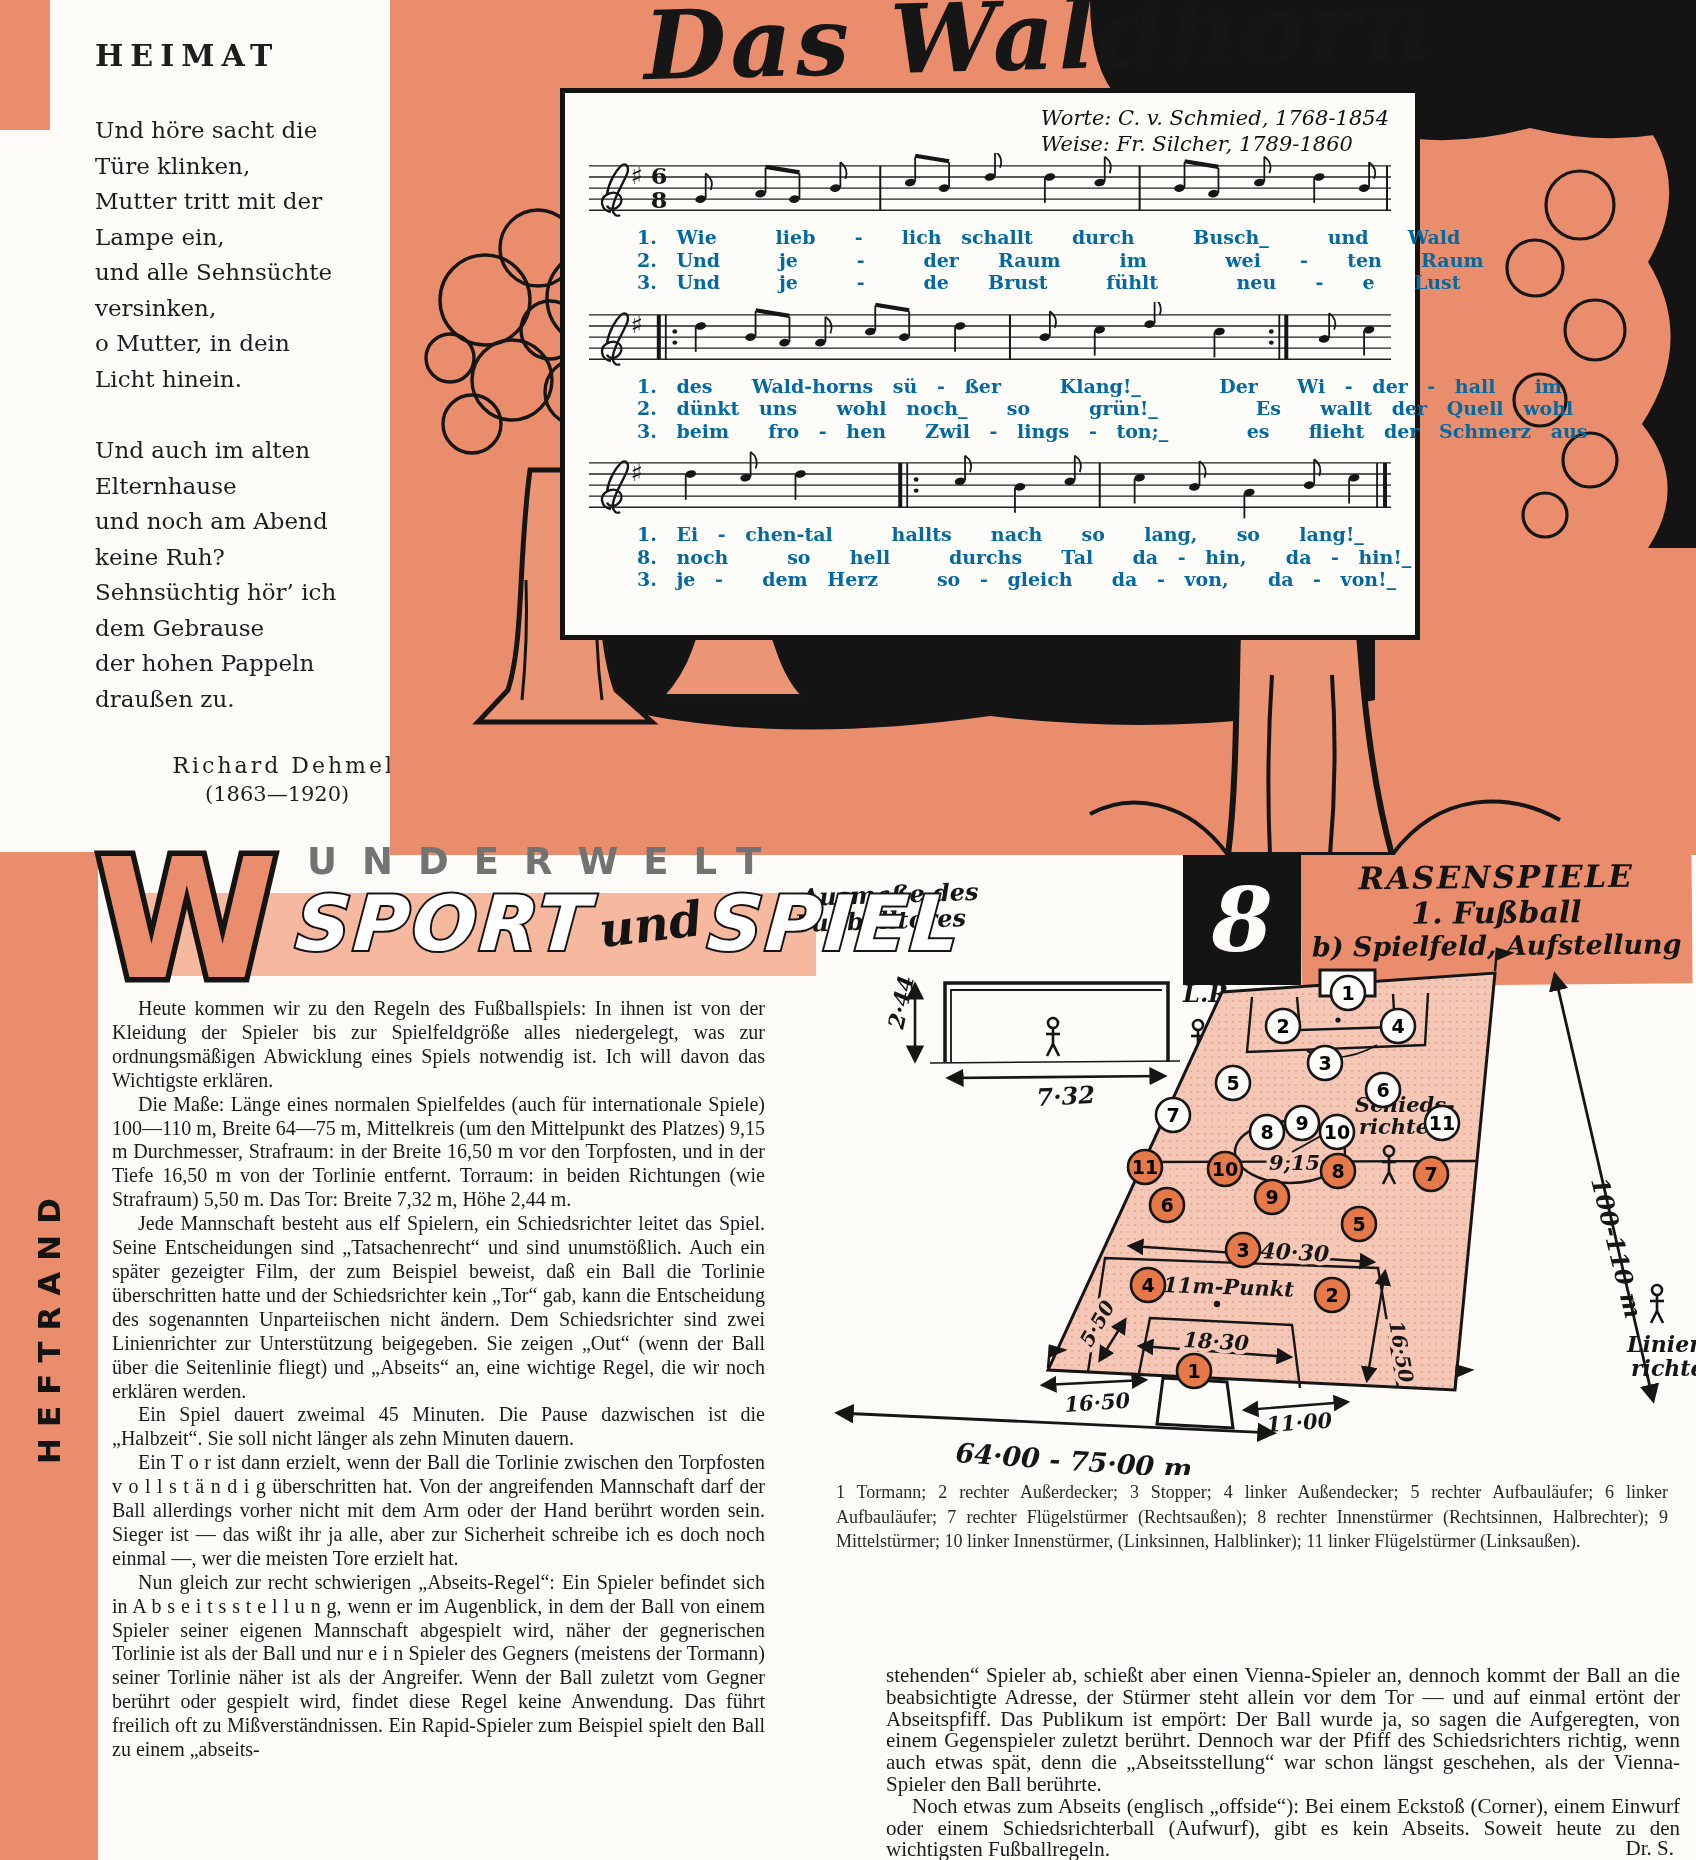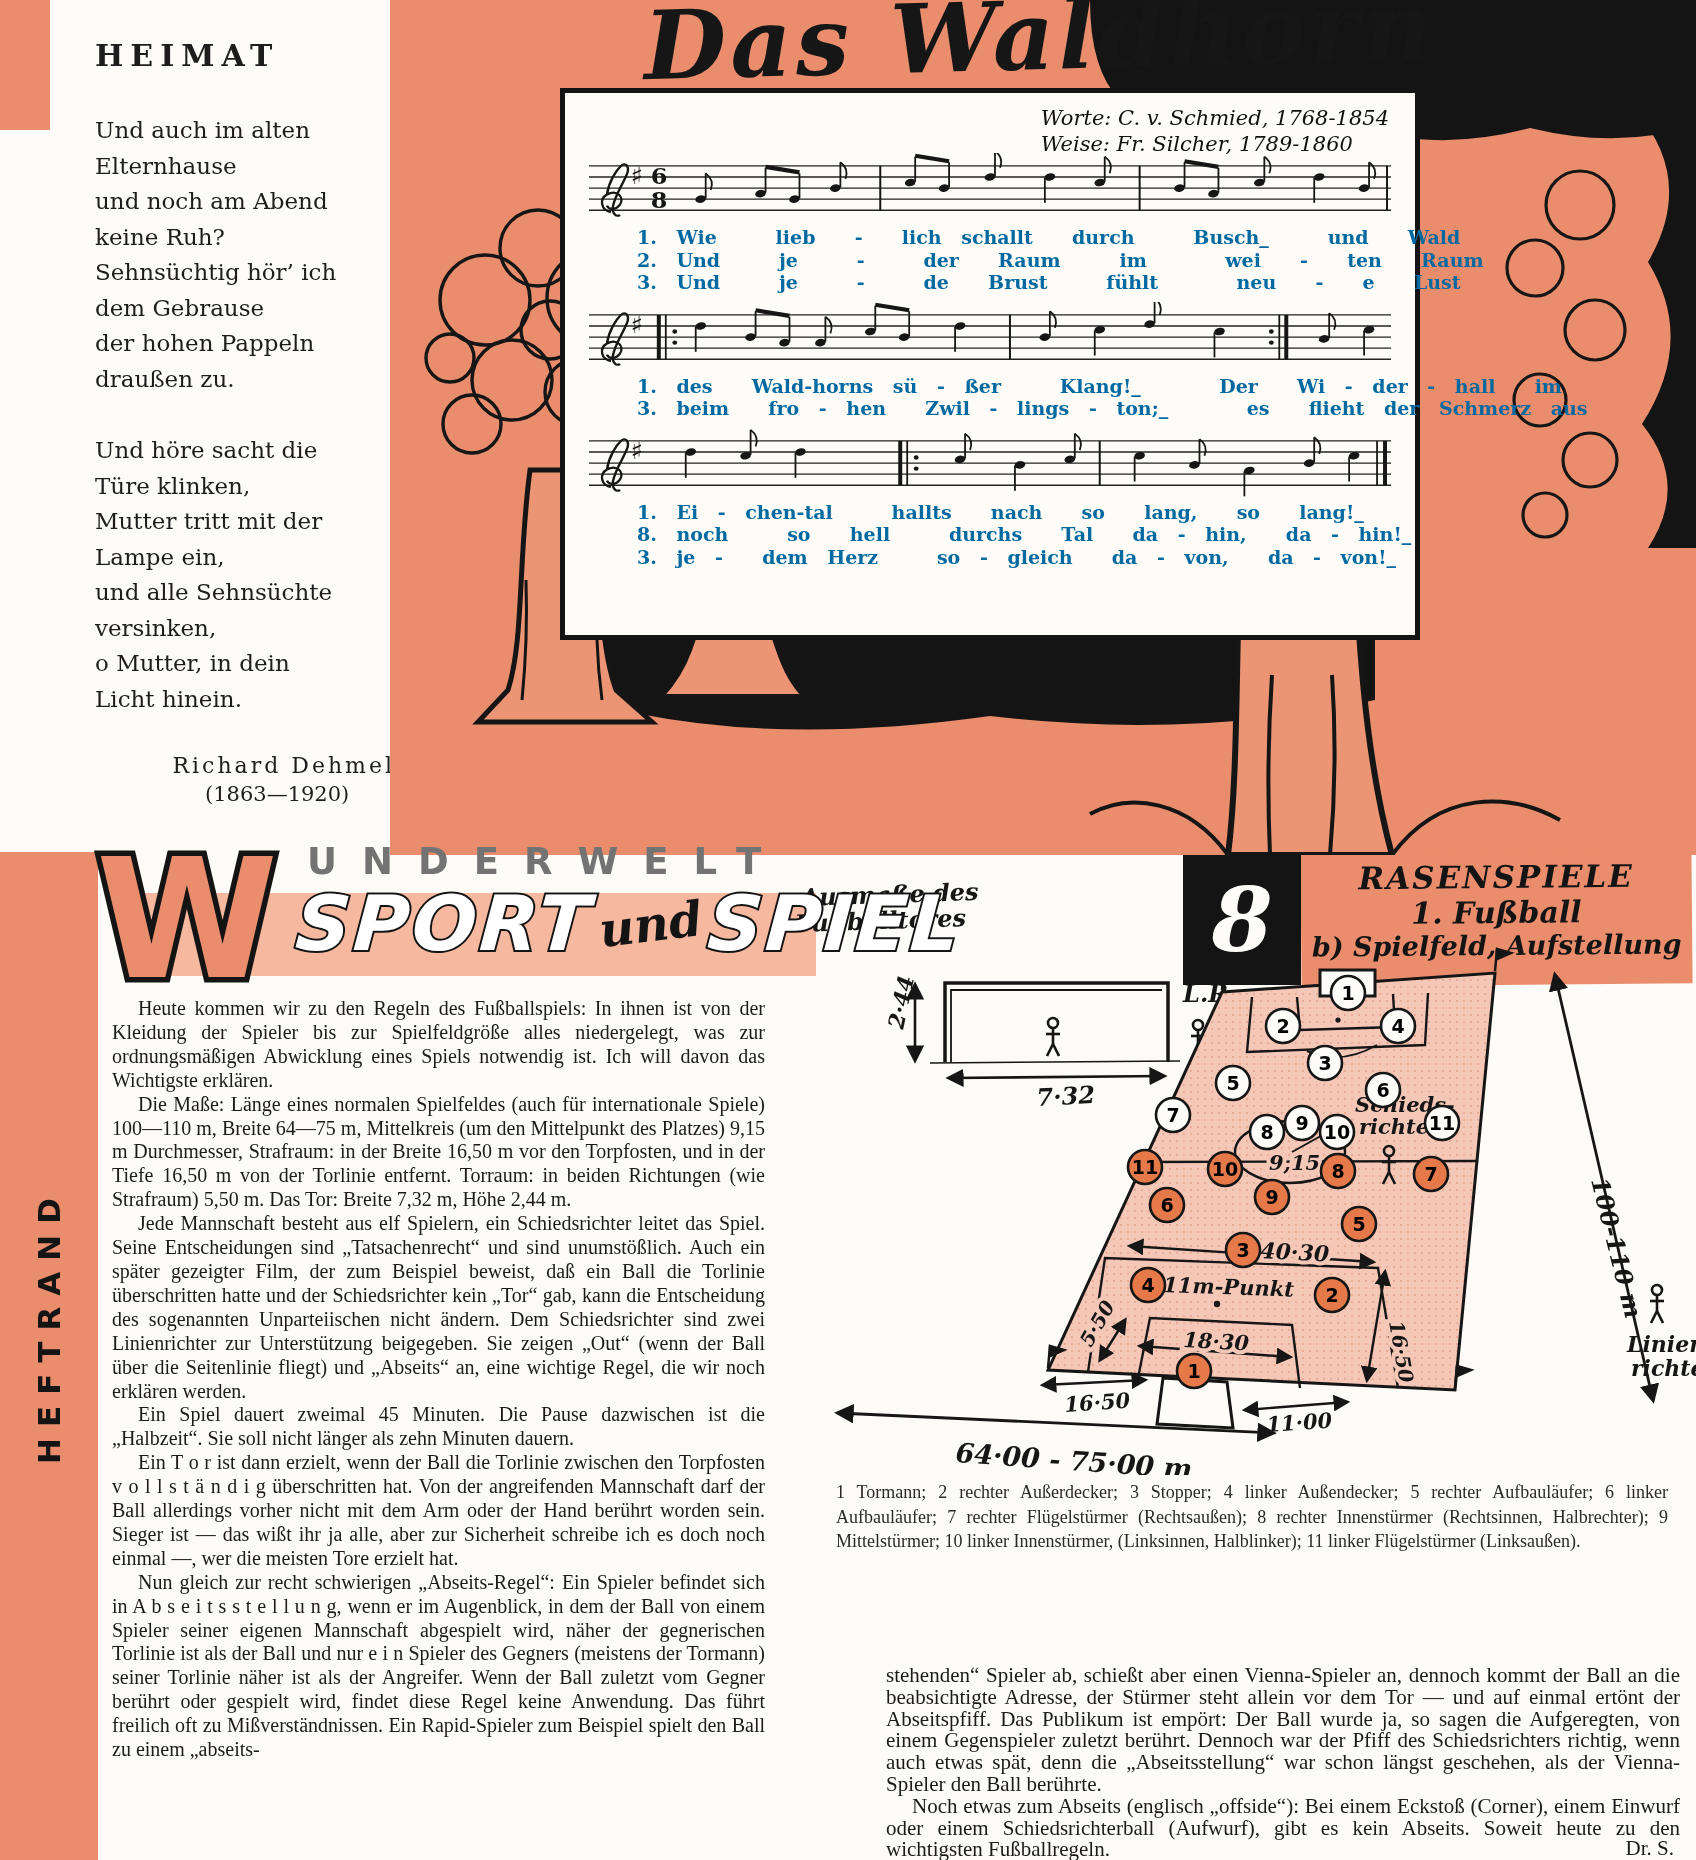--- a/index.html
+++ b/index.html
@@ -123,38 +123,38 @@
   </defs>
 </svg>
 
 <div class="page">
 
   <div class="abs corner-tab"></div>
 
   <section class="abs poem">
     <h1>HEIMAT</h1>
     <div class="stanza">
+      <div class="pline">Und höre sacht die</div>
+      <div class="pline">Türe klinken,</div>
+      <div class="pline">Mutter tritt mit der</div>
+      <div class="pline">Lampe ein,</div>
+      <div class="pline">und alle Sehnsüchte</div>
+      <div class="pline">versinken,</div>
+      <div class="pline">o Mutter, in dein</div>
+      <div class="pline">Licht hinein.</div>
+    </div>
+    <div class="stanza">
       <div class="pline">Und auch im alten</div>
       <div class="pline">Elternhause</div>
       <div class="pline">und noch am Abend</div>
       <div class="pline">keine Ruh?</div>
       <div class="pline">Sehnsüchtig hör’ ich</div>
       <div class="pline">dem Gebrause</div>
       <div class="pline">der hohen Pappeln</div>
       <div class="pline">draußen zu.</div>
-    </div>
-    <div class="stanza">
-      <div class="pline">Und höre sacht die</div>
-      <div class="pline">Türe klinken,</div>
-      <div class="pline">Mutter tritt mit der</div>
-      <div class="pline">Lampe ein,</div>
-      <div class="pline">und alle Sehnsüchte</div>
-      <div class="pline">versinken,</div>
-      <div class="pline">o Mutter, in dein</div>
-      <div class="pline">Licht hinein.</div>
     </div>
     <div class="poem-author">Richard Dehmel</div>
     <div class="poem-years">(1863—1920)</div>
   </section>
 
   <section class="abs waldhorn">
     <svg class="forest" width="1306" height="855" viewBox="0 0 1306 855">
 
       <path d="M700 0 L1306 0 L1306 125 Q1230 150 1140 128 Q1040 155 950 122 Q840 148 730 100 Q700 70 700 0 Z" fill="#141414"></path>
       <path d="M1245 110 Q1306 180 1258 262 Q1306 340 1252 424 Q1300 484 1258 548 L1306 548 L1306 100 Z" fill="#141414"></path>
@@ -266,20 +266,21 @@
               <use href="#nD" x="380" y="26"></use>
               <use href="#nF" x="465" y="38"></use>
             <use href="#nD" x="520" y="30"></use>
               <use href="#nF" x="570" y="24"></use>
               <use href="#nD" x="640" y="32"></use>
             <use href="#nF" x="745" y="40"></use>
               <use href="#nD" x="790" y="30"></use>
           </svg>
           <div class="lyrics">
             <div class="lyric">1. des  Wald-horns sü - ßer   Klang!_    Der  Wi - der - hall  im</div>
+            <div class="lyric">2. dünkt uns  wohl noch_  so   grün!_     Es  wallt der Quell wohl</div>
             <div class="lyric">3. beim  fro - hen  Zwil - lings - ton;_    es  flieht der Schmerz aus</div>
           </div>
         </div>
         <div class="system">
           <svg class="stave" viewBox="0 0 820 78" preserveAspectRatio="none">
             <g stroke="#222" stroke-width="1.5">
               <line x1="8" y1="14" x2="812" y2="14"></line>
                 <line x1="8" y1="26" x2="812" y2="26"></line>
               <line x1="8" y1="38" x2="812" y2="38"></line>
                 <line x1="8" y1="50" x2="812" y2="50"></line>

